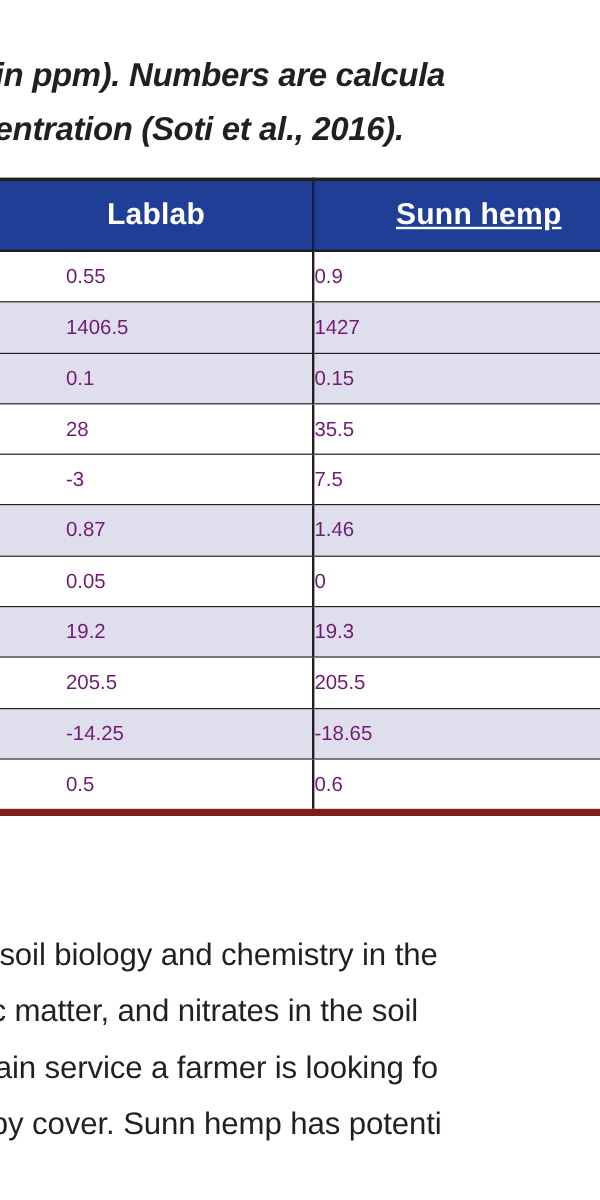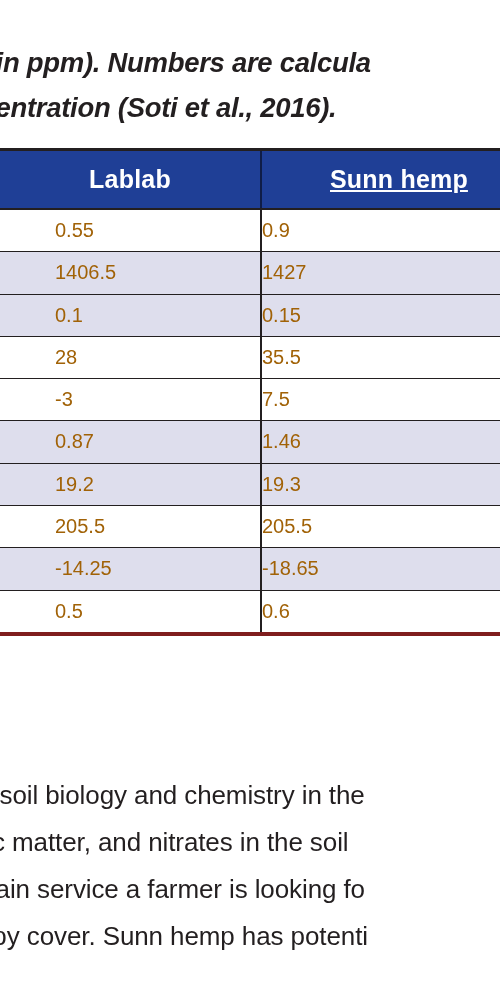--- a/index.html
+++ b/index.html
@@ -52,21 +52,21 @@
     position: absolute;
     left: 0;
     top: 148px;
     width: 500px;
   }
   table.data-table {
     border-collapse: collapse;
     width: 500px;
     table-layout: fixed;
     border-top: 3px solid #231f20;
-    border-bottom: 4px solid #7f1d1d;
+    border-bottom: 6px solid #7f1d1d;
     border-radius: 11px;
   }
   table.data-table col.c1 { width: 261px; }
   table.data-table col.c2 { width: 239px; }
 
   thead th {
     background: #1f3f96;
     color: #ffffff;
     font-weight: bold;
     font-size: 25px;
@@ -82,25 +82,25 @@
   }
   thead th.h2 {
     text-align: left;
     padding-left: 68px;
     text-decoration: underline;
   }
 
   tbody td {
     height: 41.3px;
     padding: 0;
-    font-size: 20px;
+    font-size: 17px;
     line-height: 41.3px;
     vertical-align: middle;
     border-bottom: 1.6px solid #231f20;
-    color: #a16207;
+    color: #701a75;
     white-space: nowrap;
     overflow: hidden;
   }
   tbody td.col1 {
     padding-left: 55px;
     border-right: 2px solid #231f20;
   }
   tbody td.col2 {
   }
   tbody tr.alt td {
@@ -170,20 +170,24 @@
           <td class="col2">35.5</td>
         </tr>
         <tr>
           <td class="col1">-3</td>
           <td class="col2">7.5</td>
         </tr>
         <tr class="alt">
           <td class="col1">0.87</td>
           <td class="col2">1.46</td>
         </tr>
+        <tr>
+          <td class="col1">0.05</td>
+          <td class="col2">0</td>
+        </tr>
         <tr class="alt">
           <td class="col1">19.2</td>
           <td class="col2">19.3</td>
         </tr>
         <tr>
           <td class="col1">205.5</td>
           <td class="col2">205.5</td>
         </tr>
         <tr class="alt">
           <td class="col1">-14.25</td>

